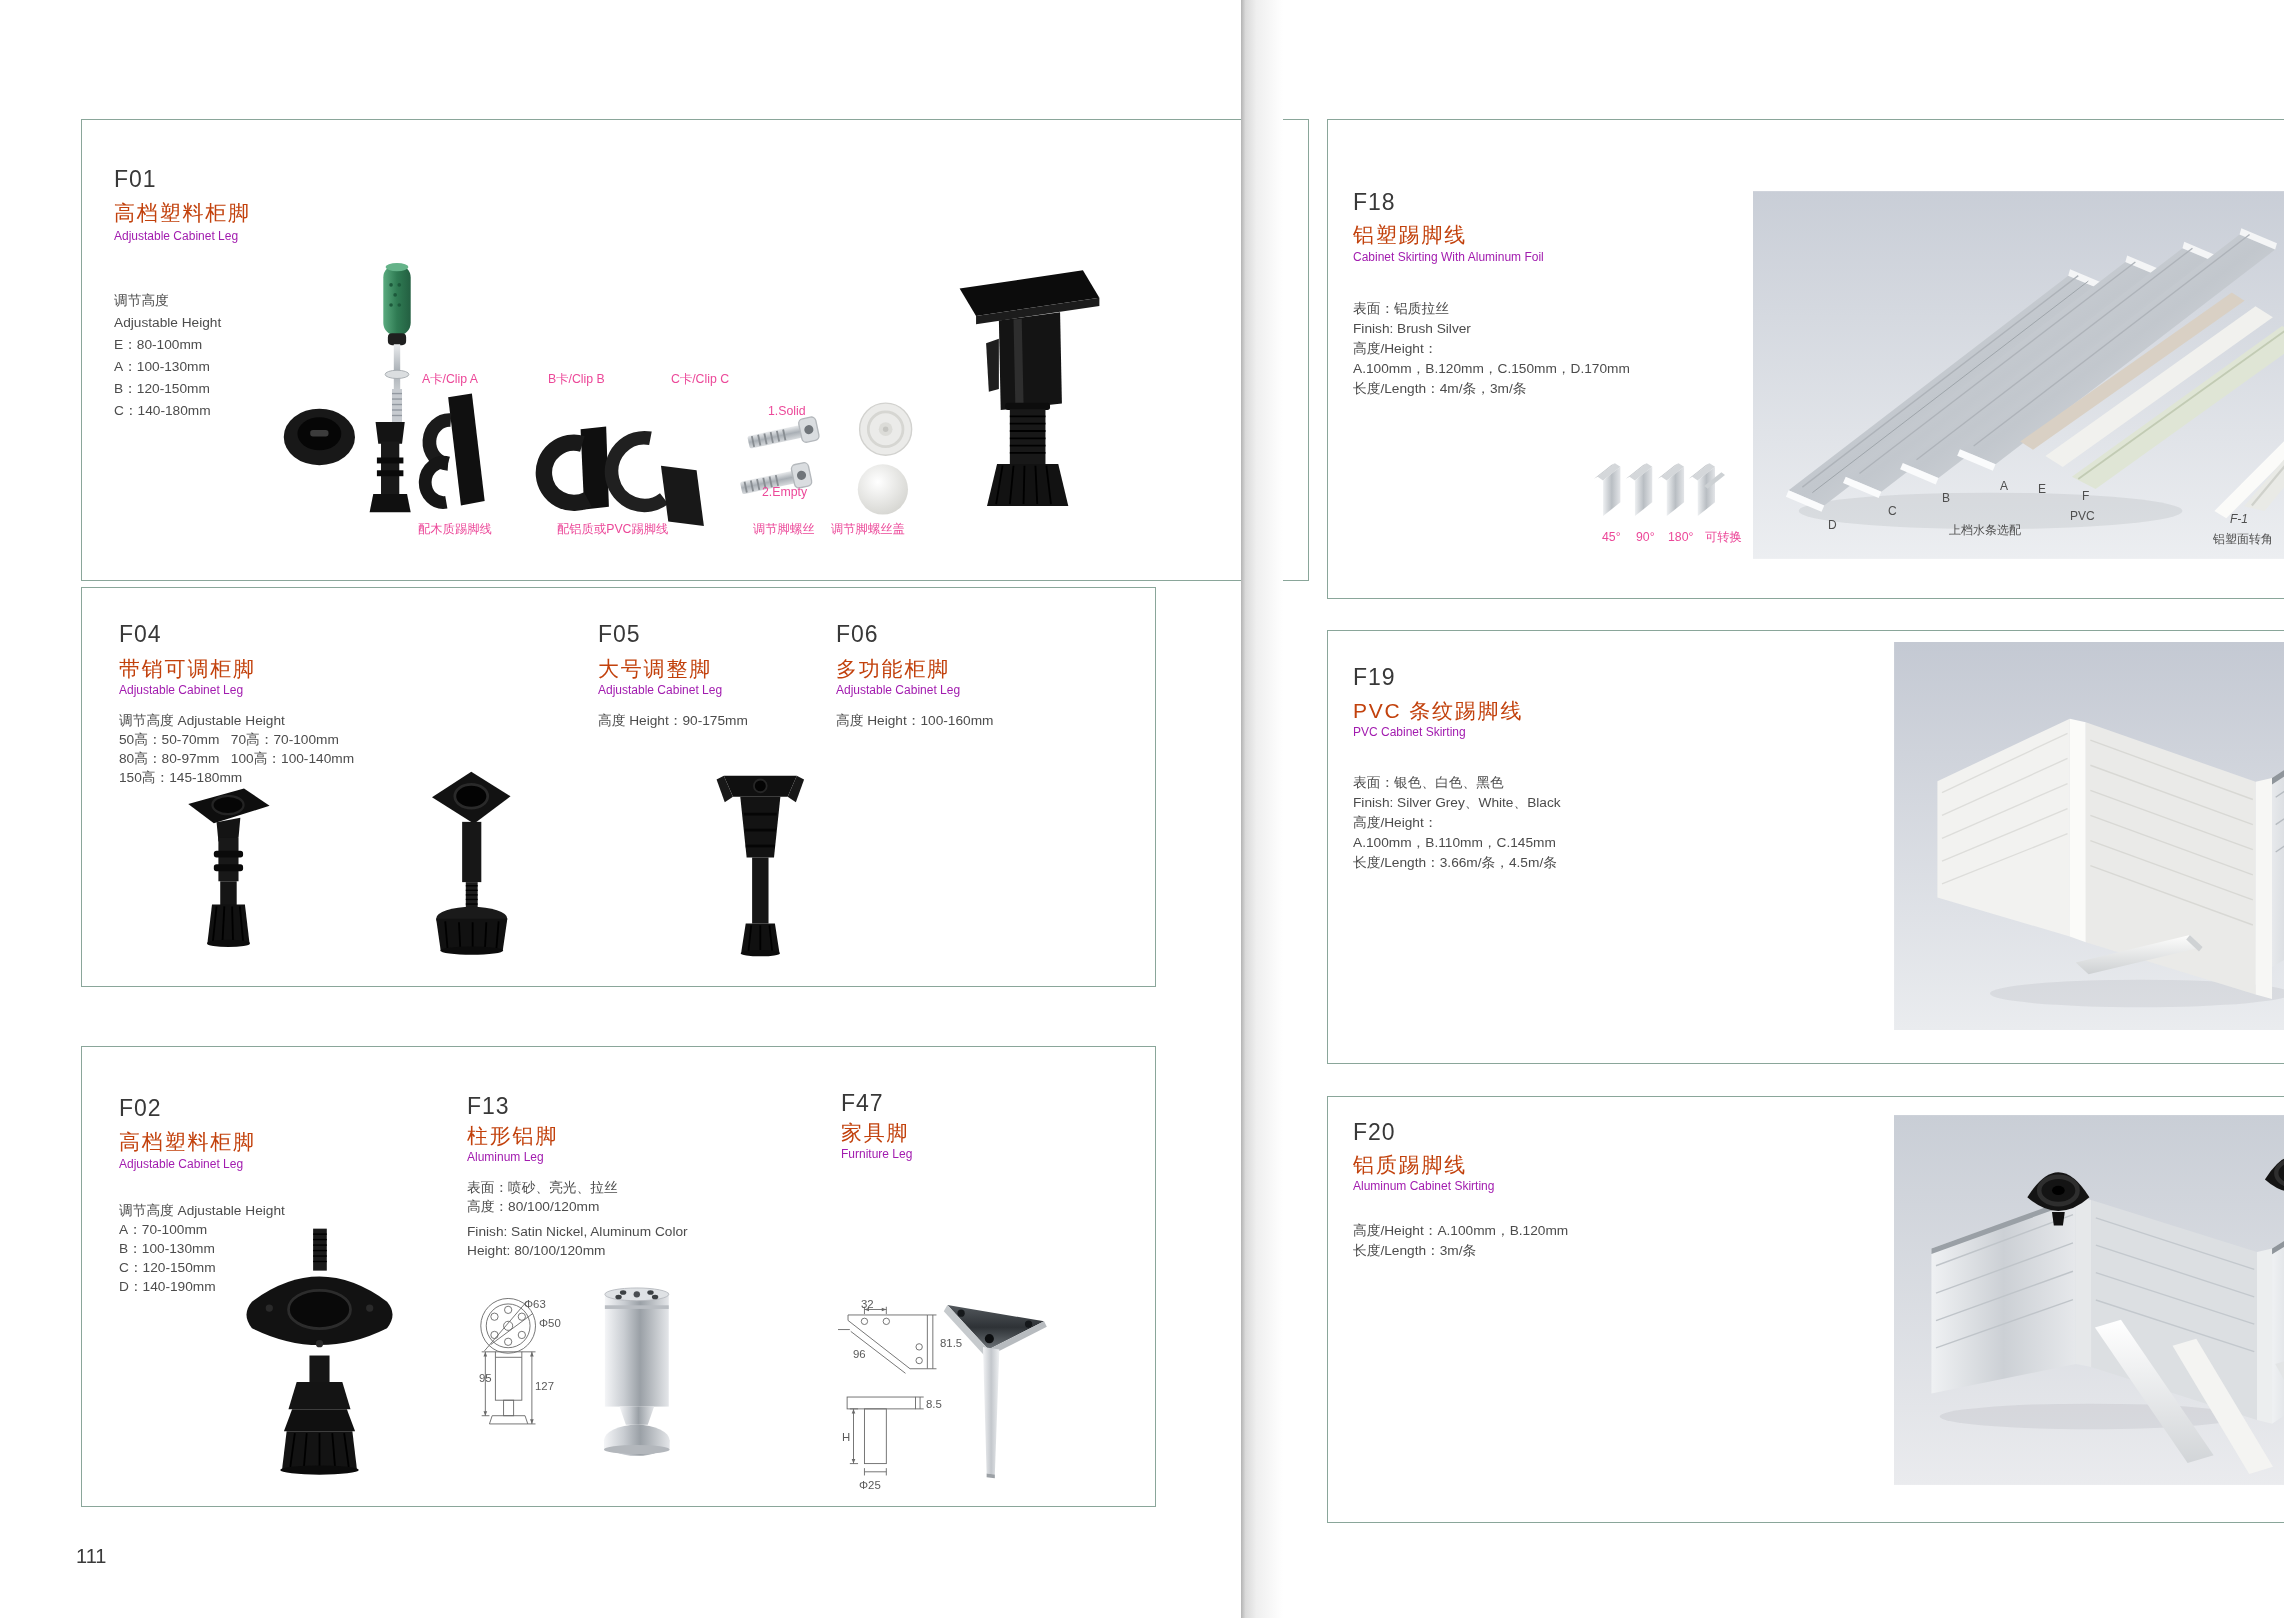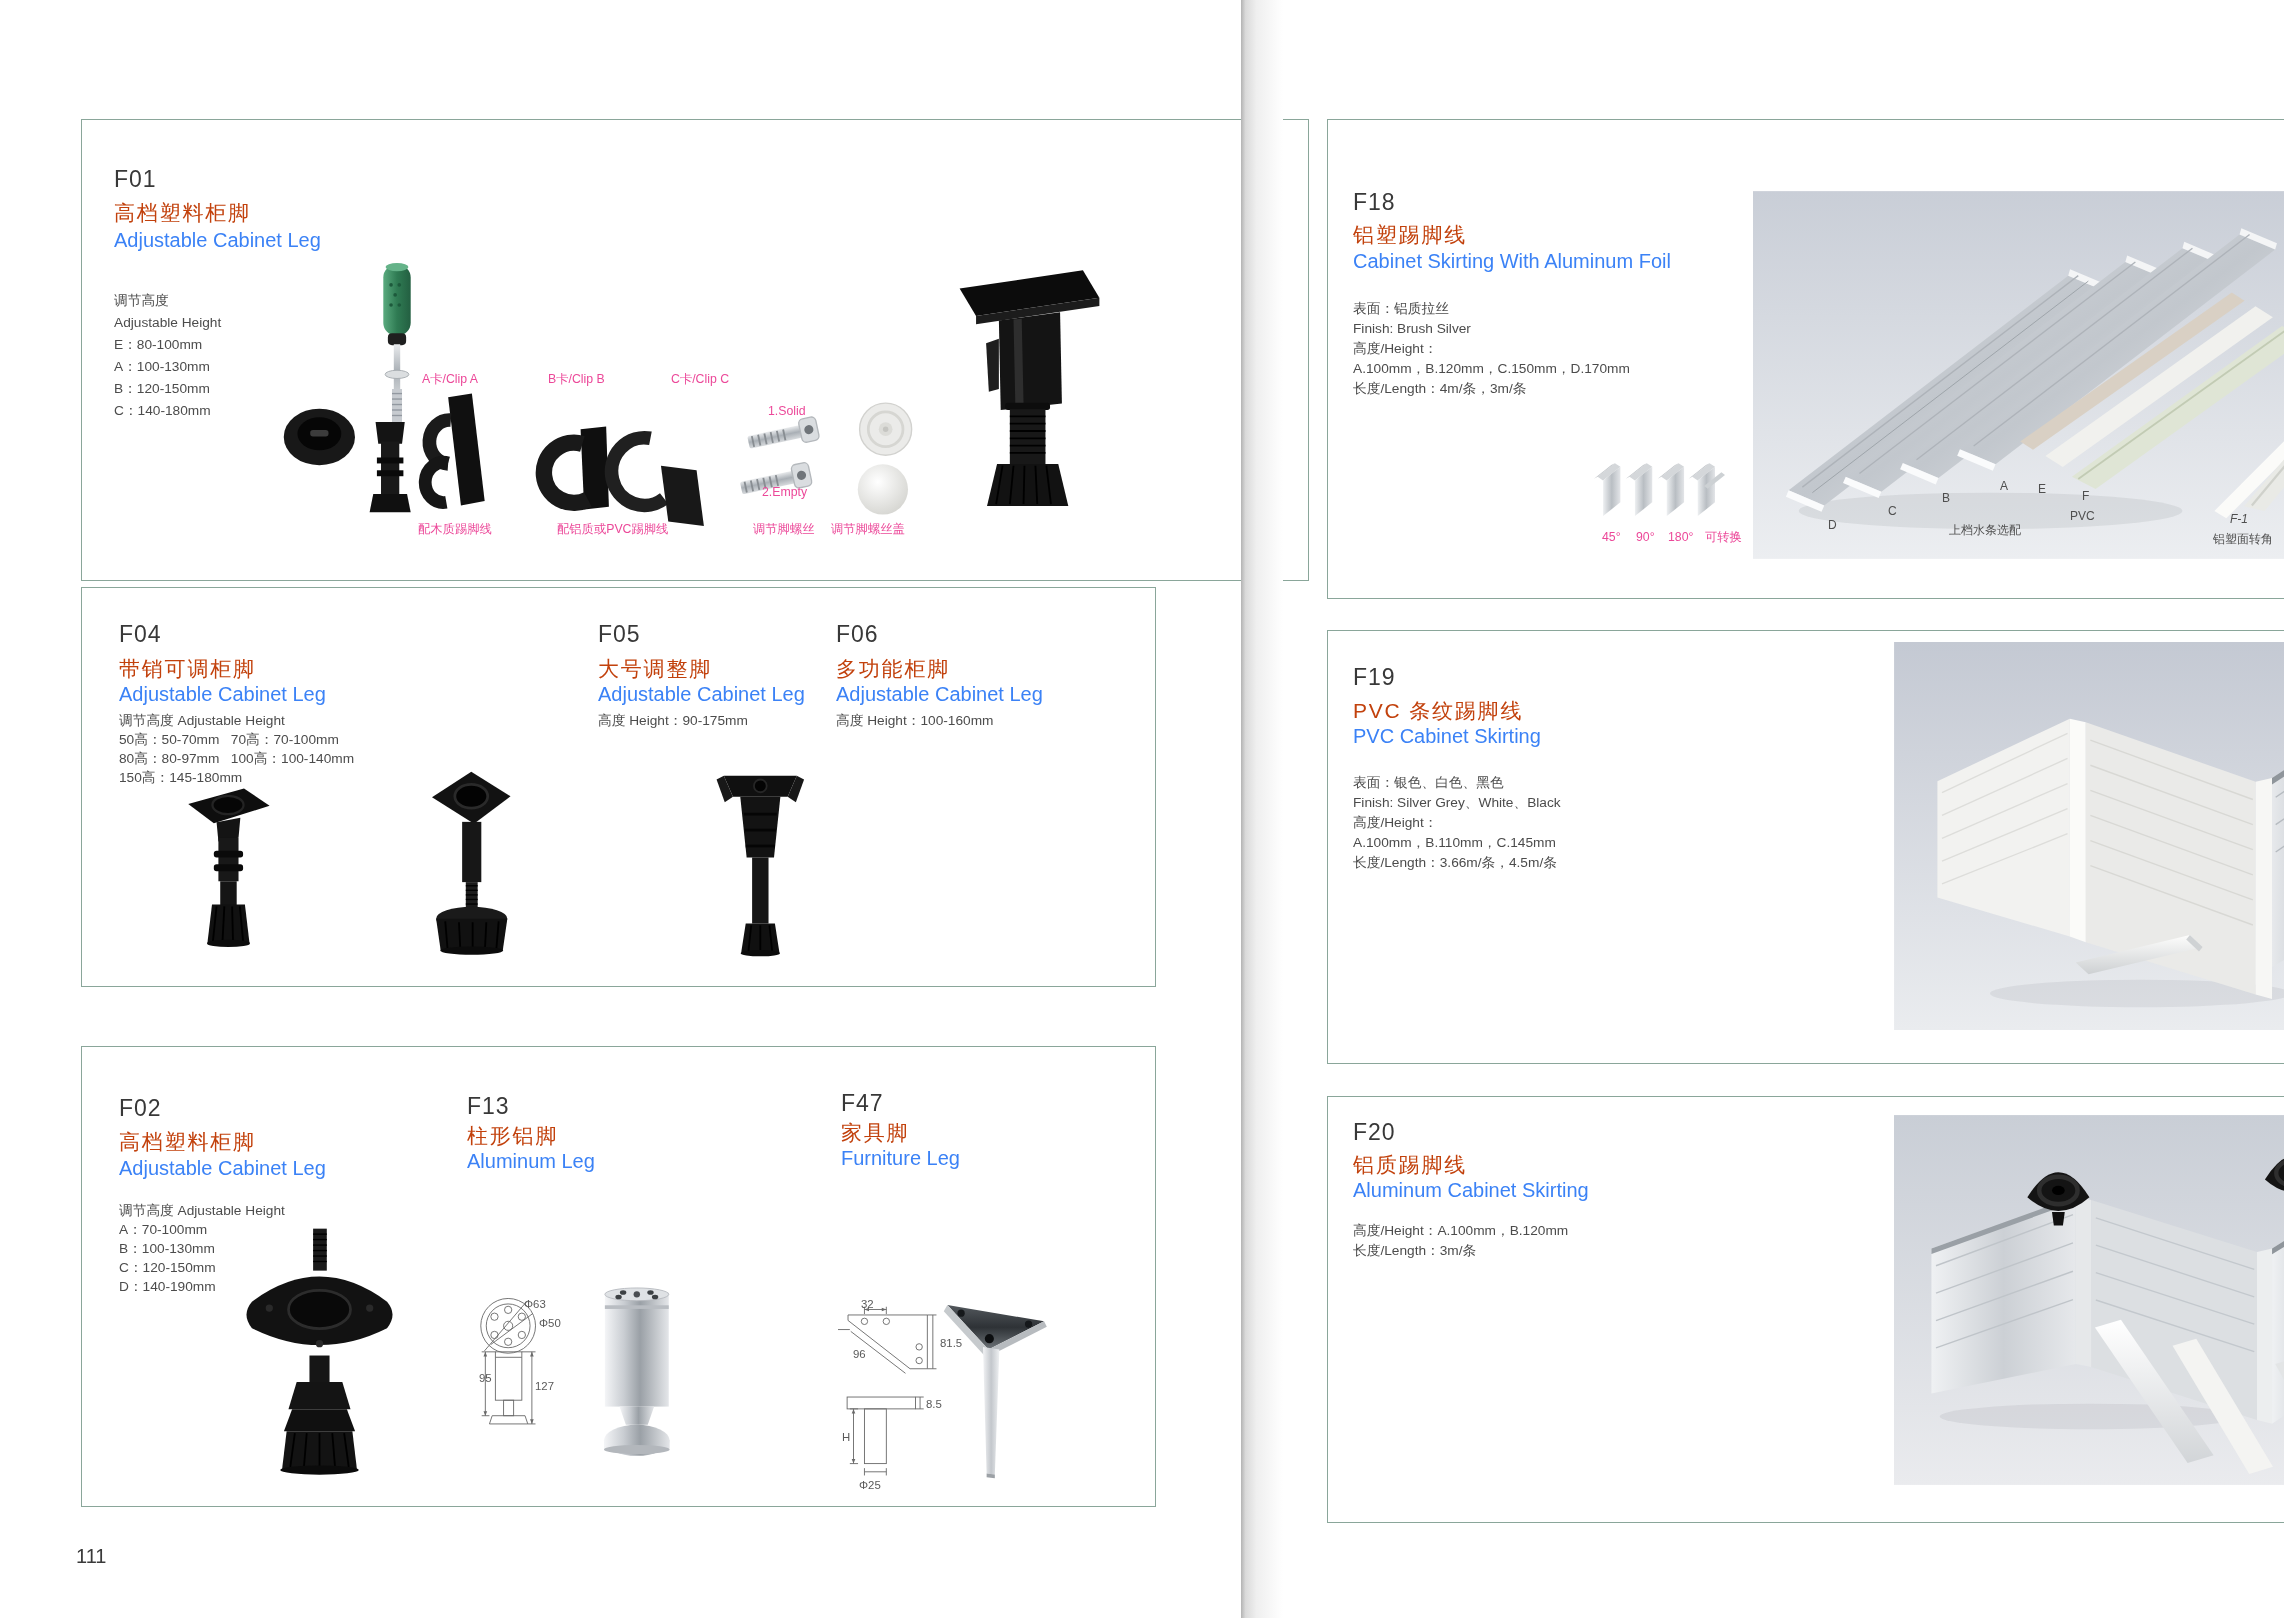--- a/index.html
+++ b/index.html
@@ -4,21 +4,21 @@
 <style>
   html,body{margin:0;padding:0;}
   body{
     width:2482px;height:1618px;position:relative;background:#ffffff;
     font-family:"Liberation Sans","DejaVu Sans",sans-serif;color:#3c3c3c;overflow:hidden;
   }
   .abs{position:absolute;}
   .box{position:absolute;border:1.4px solid #8aa69a;background:#fff;box-sizing:border-box;}
   .code{position:absolute;font-size:23px;letter-spacing:0.9px;color:#383838;white-space:nowrap;}
   .tcn{position:absolute;font-size:21px;letter-spacing:1.8px;color:#c2410c;white-space:nowrap;}
-  .ten{position:absolute;font-size:20px;color:#3b82f6;white-space:nowrap;}
+  .ten{position:absolute;font-size:12px;color:#a21caf;white-space:nowrap;}
   .specs{position:absolute;font-size:13.7px;line-height:22px;color:#4c4c4c;}
   .specs div{white-space:pre;}
   .specs.tight{line-height:19px;}
   .specs.mid{line-height:20px;}
   .gap{margin-top:6.4px;}
   .lbl{position:absolute;font-size:12.3px;color:#ec4899;white-space:nowrap;}
   .dim{position:absolute;font-size:11.4px;color:#5a5a5a;white-space:nowrap;}
   .photolbl{position:absolute;font-size:12px;color:#4f4f4f;white-space:nowrap;}
   .pagenum{position:absolute;font-size:20px;color:#3a3a3a;}
   .gutter{position:absolute;left:1241px;top:0;width:42px;height:1618px;
@@ -263,20 +263,26 @@
         <line x1="172" y1="456" x2="166" y2="530" stroke="#000" stroke-width="4"></line>
         <line x1="200" y1="456" x2="200" y2="530" stroke="#000" stroke-width="4"></line>
         <line x1="228" y1="456" x2="234" y2="530" stroke="#000" stroke-width="4"></line>
         <line x1="254" y1="456" x2="264" y2="530" stroke="#000" stroke-width="4"></line>
         <ellipse cx="200" cy="537" rx="86" ry="10" fill="#0b0b0b"></ellipse>
       </svg>
 
       <div class="code" style="left:385px;top:46px;">F13</div>
       <div class="tcn" style="left:385px;top:75px;">柱形铝脚</div>
       <div class="ten" style="left:385px;top:103px;">Aluminum Leg</div>
+      <div class="specs tight" style="left:385px;top:131px;">
+        <div>表面：喷砂、亮光、拉丝</div>
+        <div>高度：80/100/120mm</div>
+        <div class="gap">Finish: Satin Nickel, Aluminum Color</div>
+        <div>Height: 80/100/120mm</div>
+      </div>
       <svg style="left:386px;top:240px;" width="219" height="194" viewBox="0 0 480 425">
         <defs>
           <linearGradient id="f13m" x1="0" y1="0" x2="1" y2="0">
             <stop offset="0" stop-color="#f4f5f7"></stop>
               <stop offset="0.3" stop-color="#c9cdd2"></stop>
             <stop offset="0.55" stop-color="#9aa0a6"></stop>
               <stop offset="1" stop-color="#e4e6e9"></stop>
           </linearGradient>
         </defs>
         <g stroke="#6a6a6a" stroke-width="2" fill="none">

